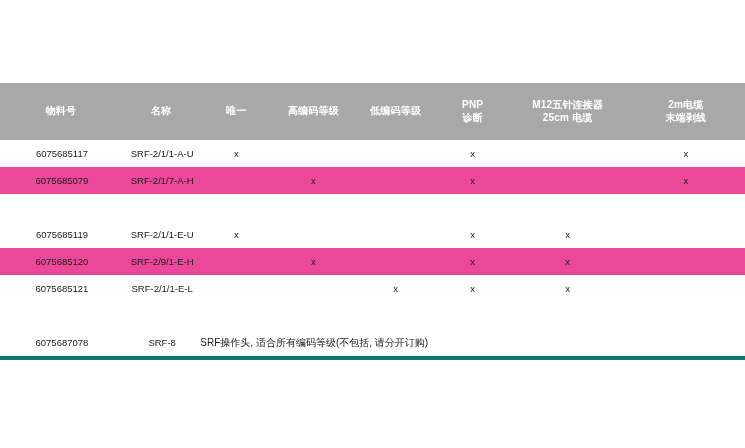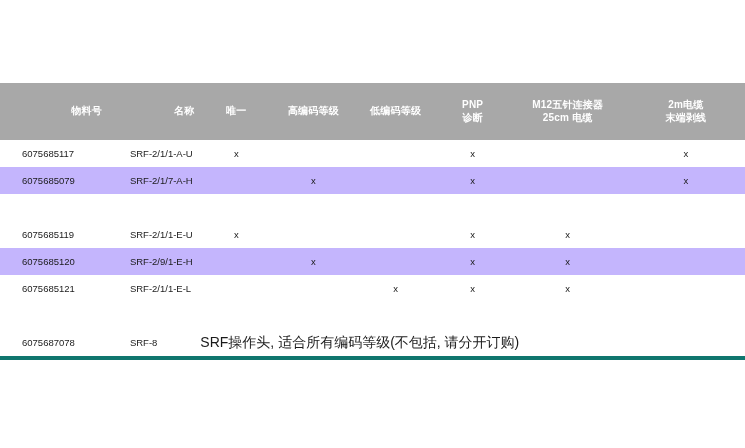--- a/index.html
+++ b/index.html
@@ -40,61 +40,61 @@
     color: #ffffff;
     font-size: 10px;
     font-weight: bold;
     height: 57px;
     vertical-align: middle;
     padding: 0 6px;
     line-height: 1.25;
     letter-spacing: 0.2px;
   }
   thead th.left {
-    text-align: right;
+    text-align: center;
     padding-left: 20px;
   }
   thead th.center {
     text-align: center;
   }
   tbody td {
     font-size: 9.5px;
     color: #1a1a1a;
     height: 27px;
     vertical-align: middle;
     padding: 0 6px;
     line-height: 1.2;
   }
   tbody td.left {
-    text-align: left;
+    text-align: center;
     padding-left: 22px;
   }
   tbody td.center {
     text-align: center;
   }
   tbody tr.shade td {
-    background: #c4b5fd;
+    background: #ec4899;
   }
   tbody tr.plain td {
     background: #ffffff;
   }
   tbody tr.spacer td {
     background: #ffffff;
     height: 27px;
   }
   tbody tr.note td.note-cell {
     text-align: left;
     padding-left: 0;
   }
   .mark {
     font-size: 9.5px;
     color: #1a1a1a;
   }
   .note-text {
-    font-size: 14px;
+    font-size: 10px;
     color: #1a1a1a;
   }
   tbody tr.last td {
     border-bottom: 4px solid #0f766e;
   }
   .hdr-line2 {
     display: block;
   }
 </style>
 </head>

